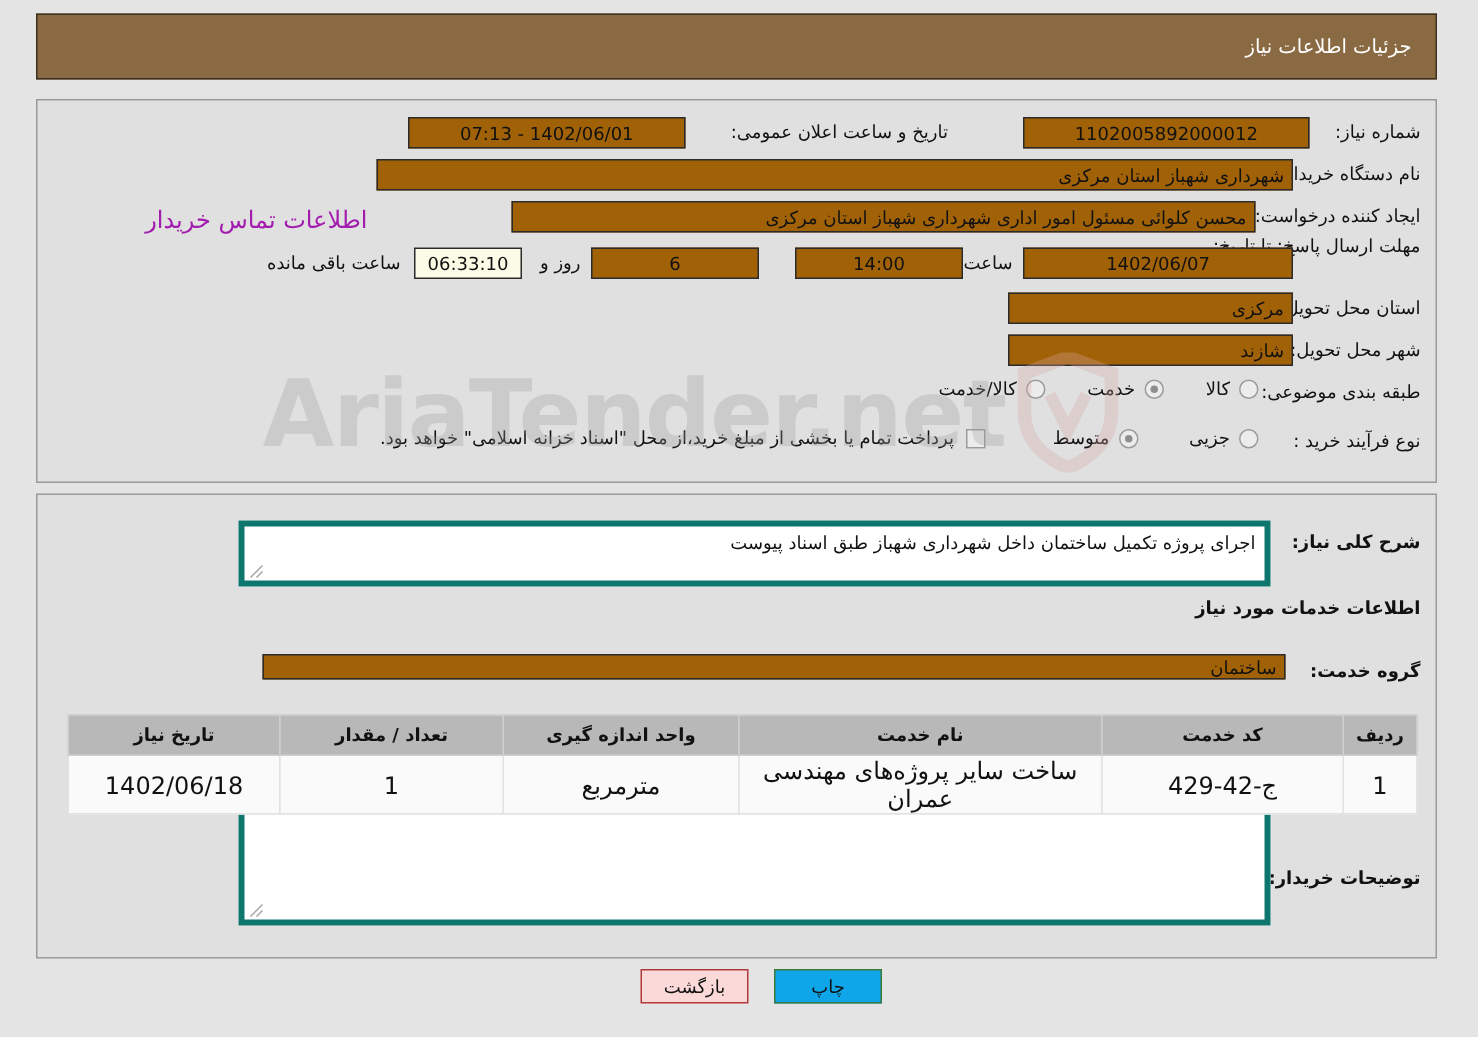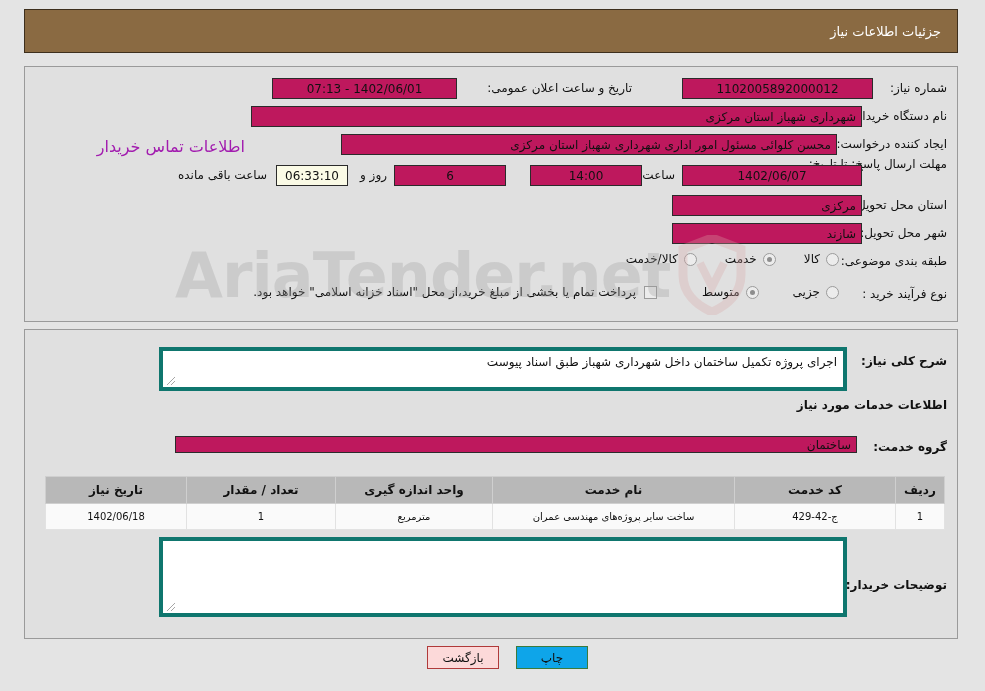--- a/index.html
+++ b/index.html
@@ -56,21 +56,21 @@
 
   
   .frow{
     position:absolute;
     display:flex;align-items:center;
     white-space:nowrap;
   }
   .lbl{color:#111;font-size:12px;}
   .lbl-b{font-weight:bold;}
   .fld{
-    background:#be185d;border:1px solid #2b2b2b;
+    background:#a16207;border:1px solid #2b2b2b;
     box-sizing:border-box;height:21px;
     display:flex;align-items:center;
     padding:0 5px;font-size:12px;color:#111;
     overflow:hidden;
   }
   .fld.center{justify-content:center;}
   .fld.right{justify-content:flex-start;}
   .fld.ivory{background:#fbfbe6;}
   .link{
     color:#a21caf;font-size:16px;text-decoration:none;cursor:pointer;
@@ -109,21 +109,21 @@
     border:1px solid #b0b0b0;
     z-index:4;
     background:#d8d8d8;
   }
   #svc-table th{
     background:#b8b8b8;color:#111;font-size:12px;font-weight:bold;
     border:1px solid #cfcfcf;
     height:26px;text-align:center;padding:0 4px;
   }
   #svc-table td{
-    background:#fafafa;color:#111;font-size:10px;
+    background:#fafafa;color:#111;font-size:16px;
     border:1px solid #e2e2e2;
     height:25px;text-align:center;padding:0 4px;
   }
   
   .btn{
     position:absolute;height:23px;box-sizing:border-box;
     display:flex;align-items:center;justify-content:center;
     font-size:12px;cursor:pointer;z-index:4;
   }
   #btn-print{

